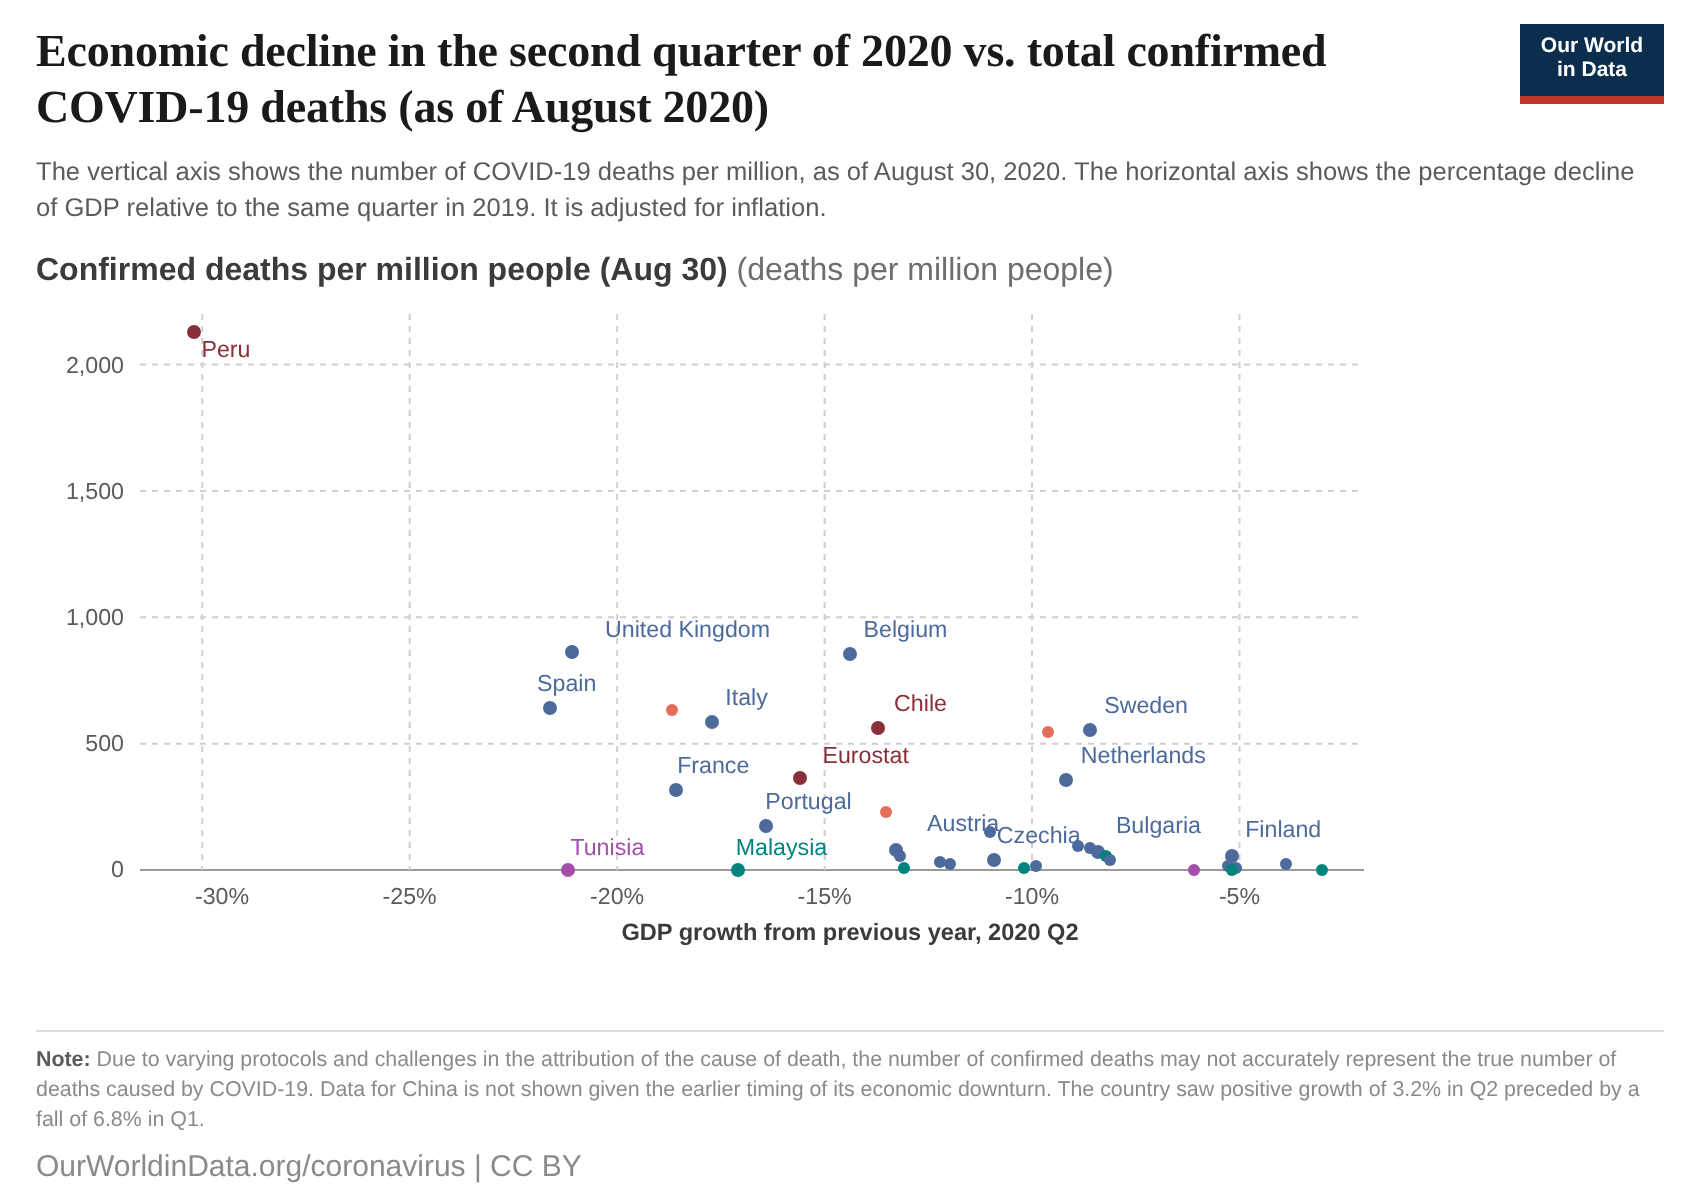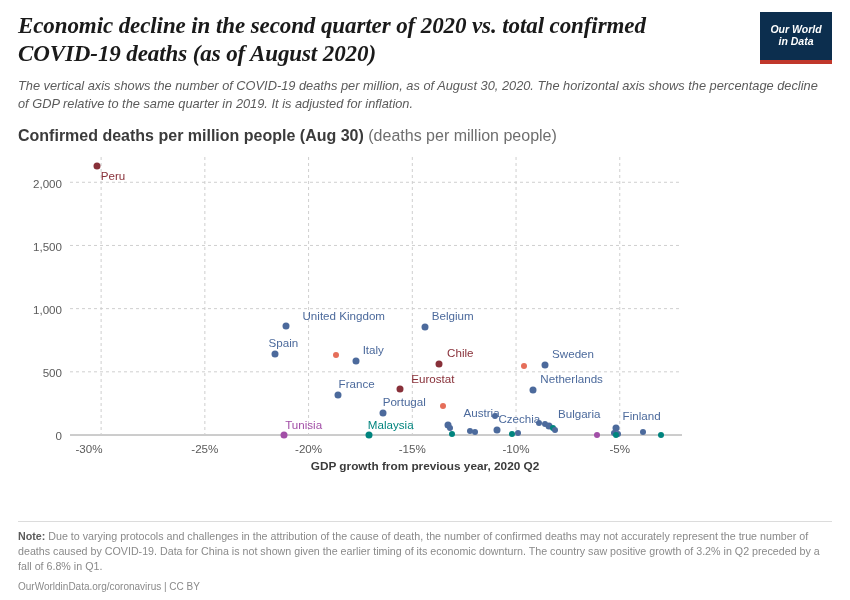--- a/index.html
+++ b/index.html
@@ -4,32 +4,32 @@
 <style>
   html,body{margin:0;padding:0;}
   body{
     width:850px;height:600px;background:#ffffff;
     font-family:"Liberation Sans", sans-serif;
     color:#1d3d63;overflow:hidden;position:relative;
   }
   .wrap{position:relative;width:850px;height:600px;box-sizing:border-box;padding:0 18px;}
 
   
-  .header{position:relative;padding-top:12px;font-style:italic;}
+  .header{position:relative;padding-top:12px;}
   .title{
     font-family:"Liberation Serif", serif;
     font-size:23px;line-height:1.22;font-weight:700;color:#1a1a1a;
     letter-spacing:-0.1px;margin:0;max-width:690px;
   }
   .subtitle{
     font-size:12.8px;line-height:1.42;color:#5b5b5b;font-weight:400;
     margin-top:9px;max-width:800px;
   }
   .owid-logo{
-    position:absolute;right:0;top:12px;width:72px;height:52px;
+    position:absolute;right:0;top:12px;width:72px;height:40px;
     background:#0c2e4e;display:flex;flex-direction:column;align-items:center;
     justify-content:center;border-bottom:4px solid #c0372b;box-sizing:border-box;
   }
   .owid-logo span{color:#fff;font-size:10.5px;font-weight:700;line-height:1.13;display:block;text-align:center;}
 
   
   .axis-title{
     font-size:16px;font-weight:700;color:#3b3b3b;margin-top:14px;
   }
   .axis-title .unit{font-weight:400;color:#6e6e6e;}
@@ -53,21 +53,21 @@
   .legend{position:absolute;right:0;top:0;}
   .legend-row{display:flex;align-items:center;margin-bottom:4.5px;}
   .swatch{width:9px;height:9px;margin-right:6px;flex:0 0 auto;}
   .legend-row span.txt{font-size:11.6px;color:#3b3b3b;}
 
   
   .footer{position:absolute;left:18px;right:18px;bottom:8px;}
   .rule{border-top:1px solid #dcdcdc;margin-bottom:7px;}
   .foot-p{font-size:10.7px;line-height:1.4;color:#8a8a8a;margin:0 0 7px 0;}
   .foot-p b{color:#5b5b5b;font-weight:700;}
-  .foot-link{font-size:10px;color:#8a8a8a;}
+  .foot-link{font-size:15px;color:#8a8a8a;}
 </style>
 </head>
 <body>
 
 <div class="wrap">
 
   <div class="header">
     <h1 class="title">Economic decline in the second quarter of 2020 vs. total confirmed COVID-19 deaths (as of August 2020)</h1>
     <div class="subtitle">The vertical axis shows the number of COVID-19 deaths per million, as of August 30, 2020. The horizontal axis shows the percentage decline of GDP relative to the same quarter in 2019. It is adjusted for inflation.</div>
     <div class="owid-logo">
@@ -152,21 +152,21 @@
         <div class="pt" title="Taiwan" style="width: 6px; height: 6px; left: 643.254px; top: 287.242px; background: rgb(0, 132, 126);"></div>
       </div>
     <div id="ytick-layer">
         <div class="ytick" style="top: 288px; right: 770px;">0</div>
         <div class="ytick" style="top: 224.818px; right: 770px;">500</div>
         <div class="ytick" style="top: 161.636px; right: 770px;">1,000</div>
         <div class="ytick" style="top: 98.4545px; right: 770px;">1,500</div>
         <div class="ytick" style="top: 35.2727px; right: 770px;">2,000</div>
       </div>
     <div id="xtick-layer">
-        <div class="xtick" style="left: 71px; top: 295px;">-30%</div>
+        <div class="xtick" style="left: 93px; top: 295px;">-30%</div>
         <div class="xtick" style="left: 186.847px; top: 295px;">-25%</div>
         <div class="xtick" style="left: 290.576px; top: 295px;">-20%</div>
         <div class="xtick" style="left: 394.305px; top: 295px;">-15%</div>
         <div class="xtick" style="left: 498.034px; top: 295px;">-10%</div>
         <div class="xtick" style="left: 601.763px; top: 295px;">-5%</div>
       </div>
   </div>
   <div style="position:relative;height:22px;">
     <div class="xaxis-label" style="left:0;top:2px;padding-right:150px;">GDP growth from previous year, 2020 Q2</div>
   </div>

